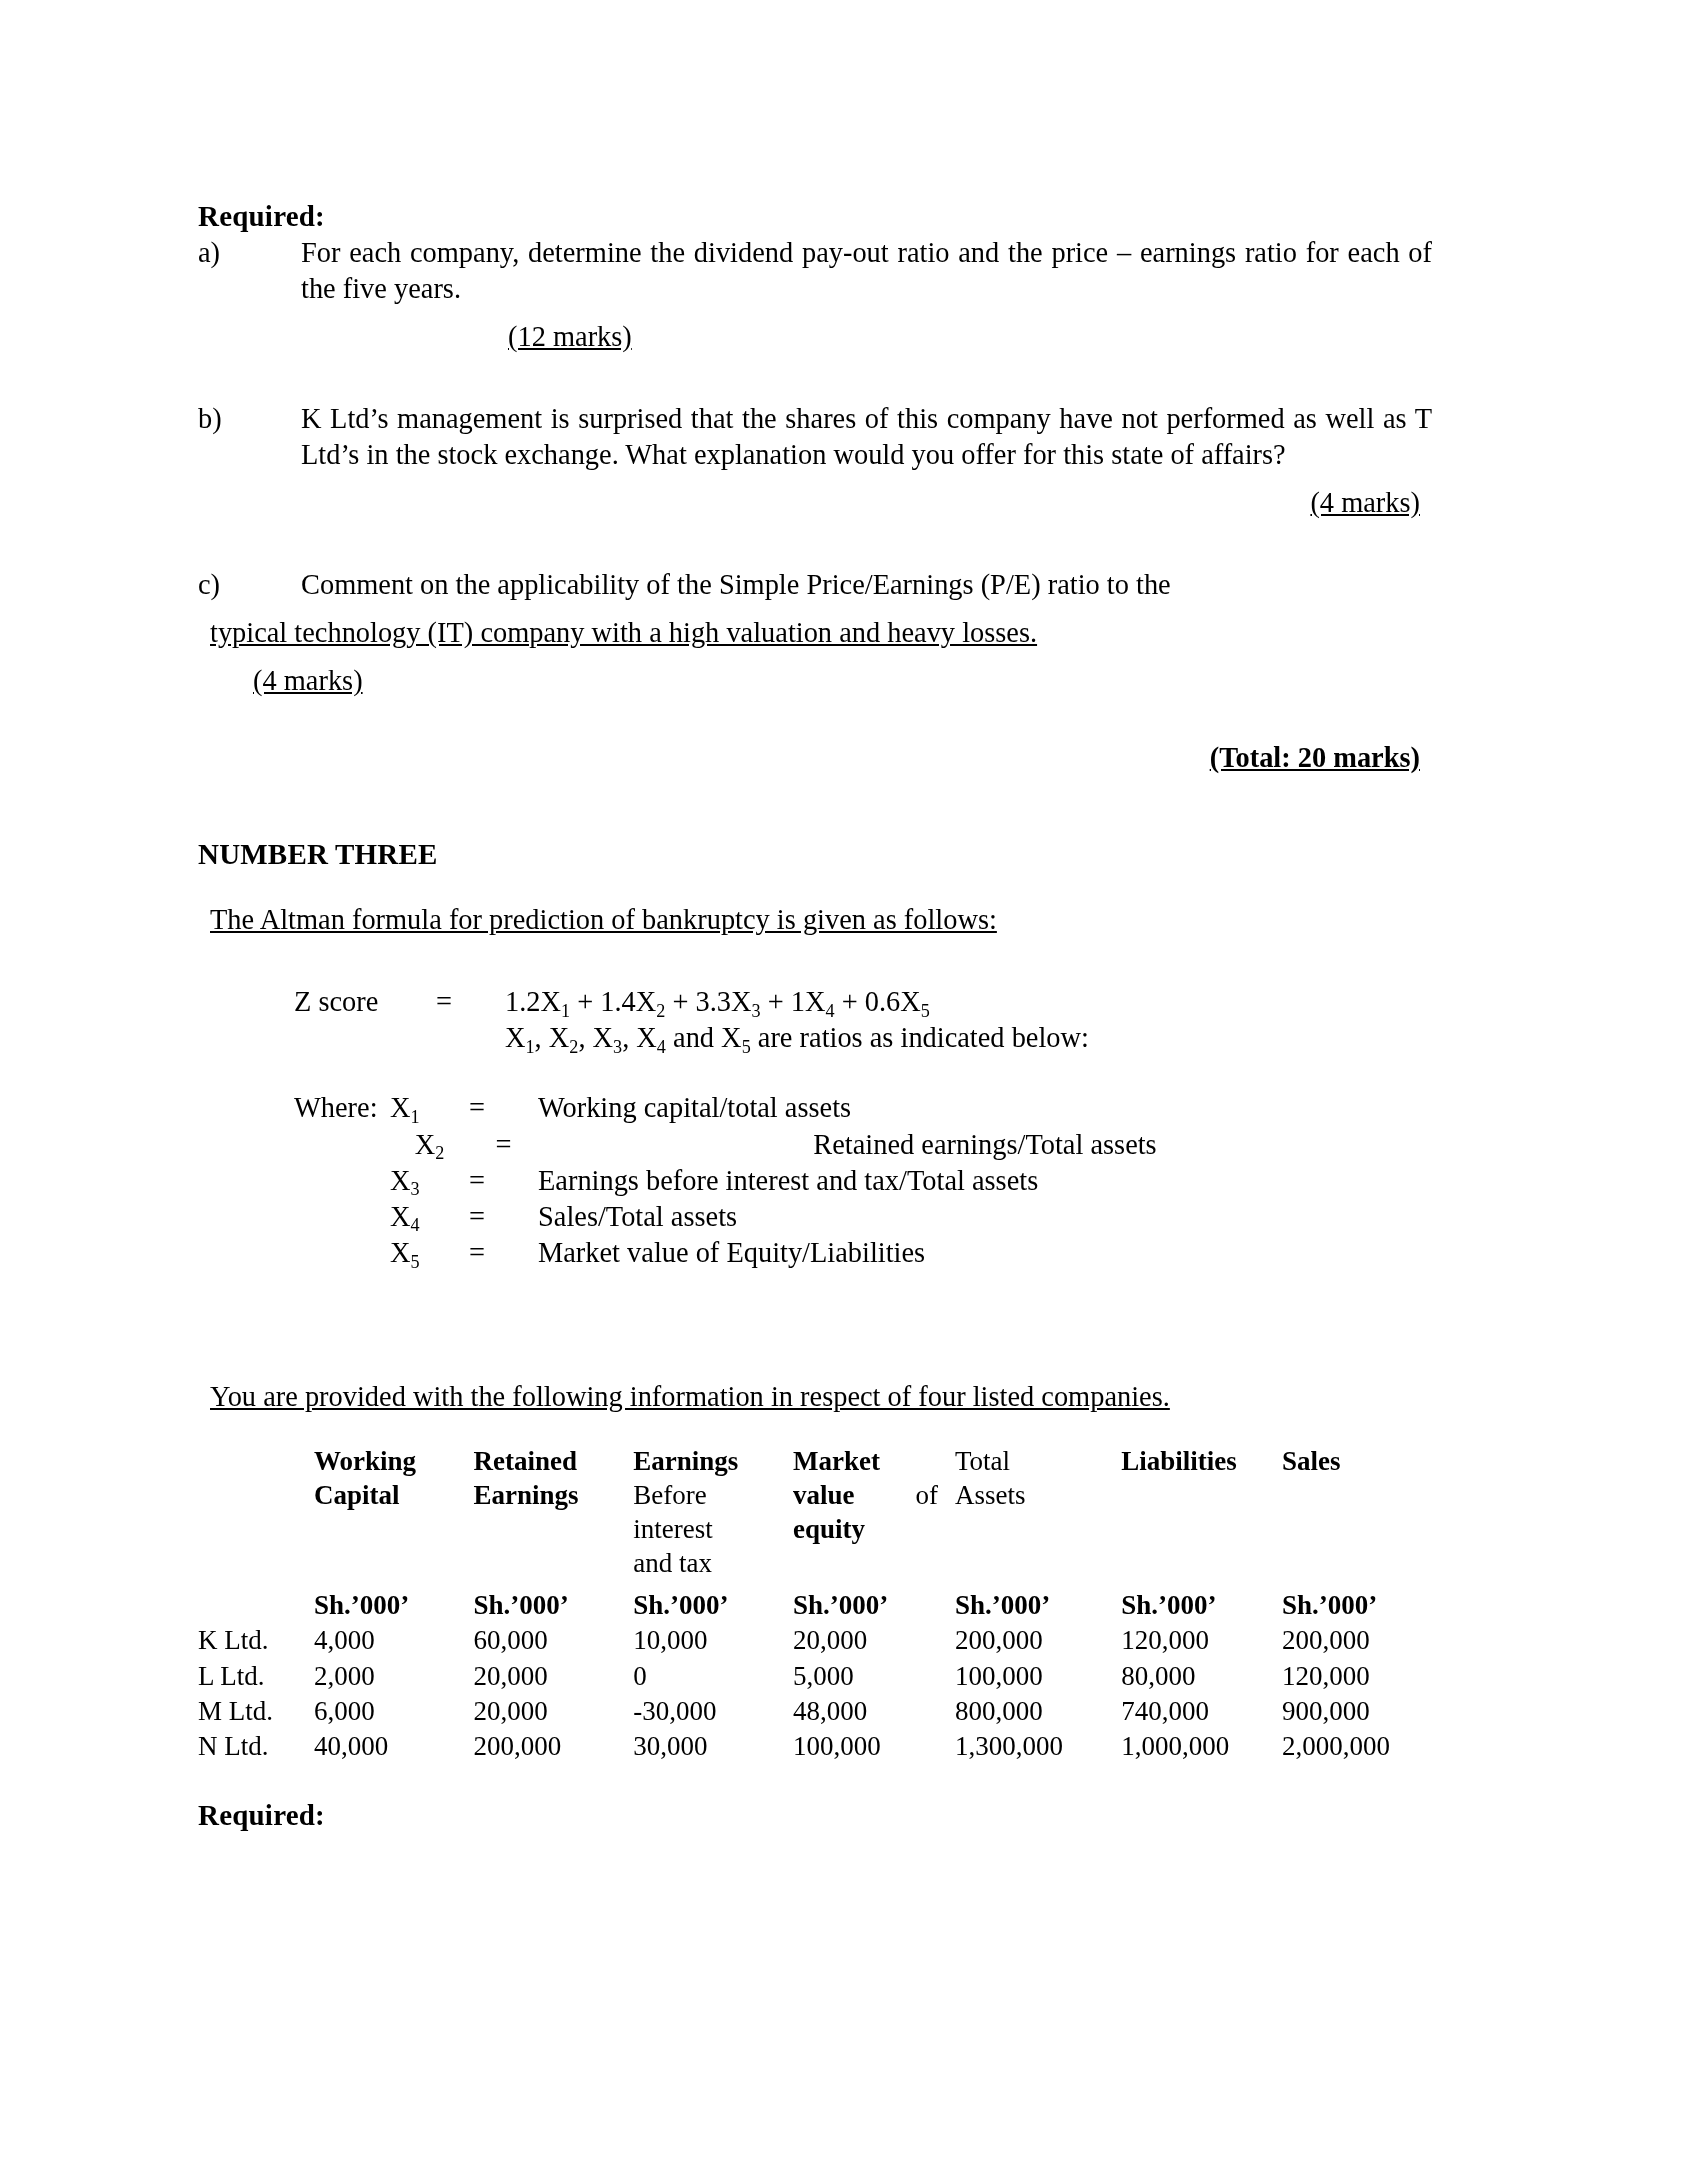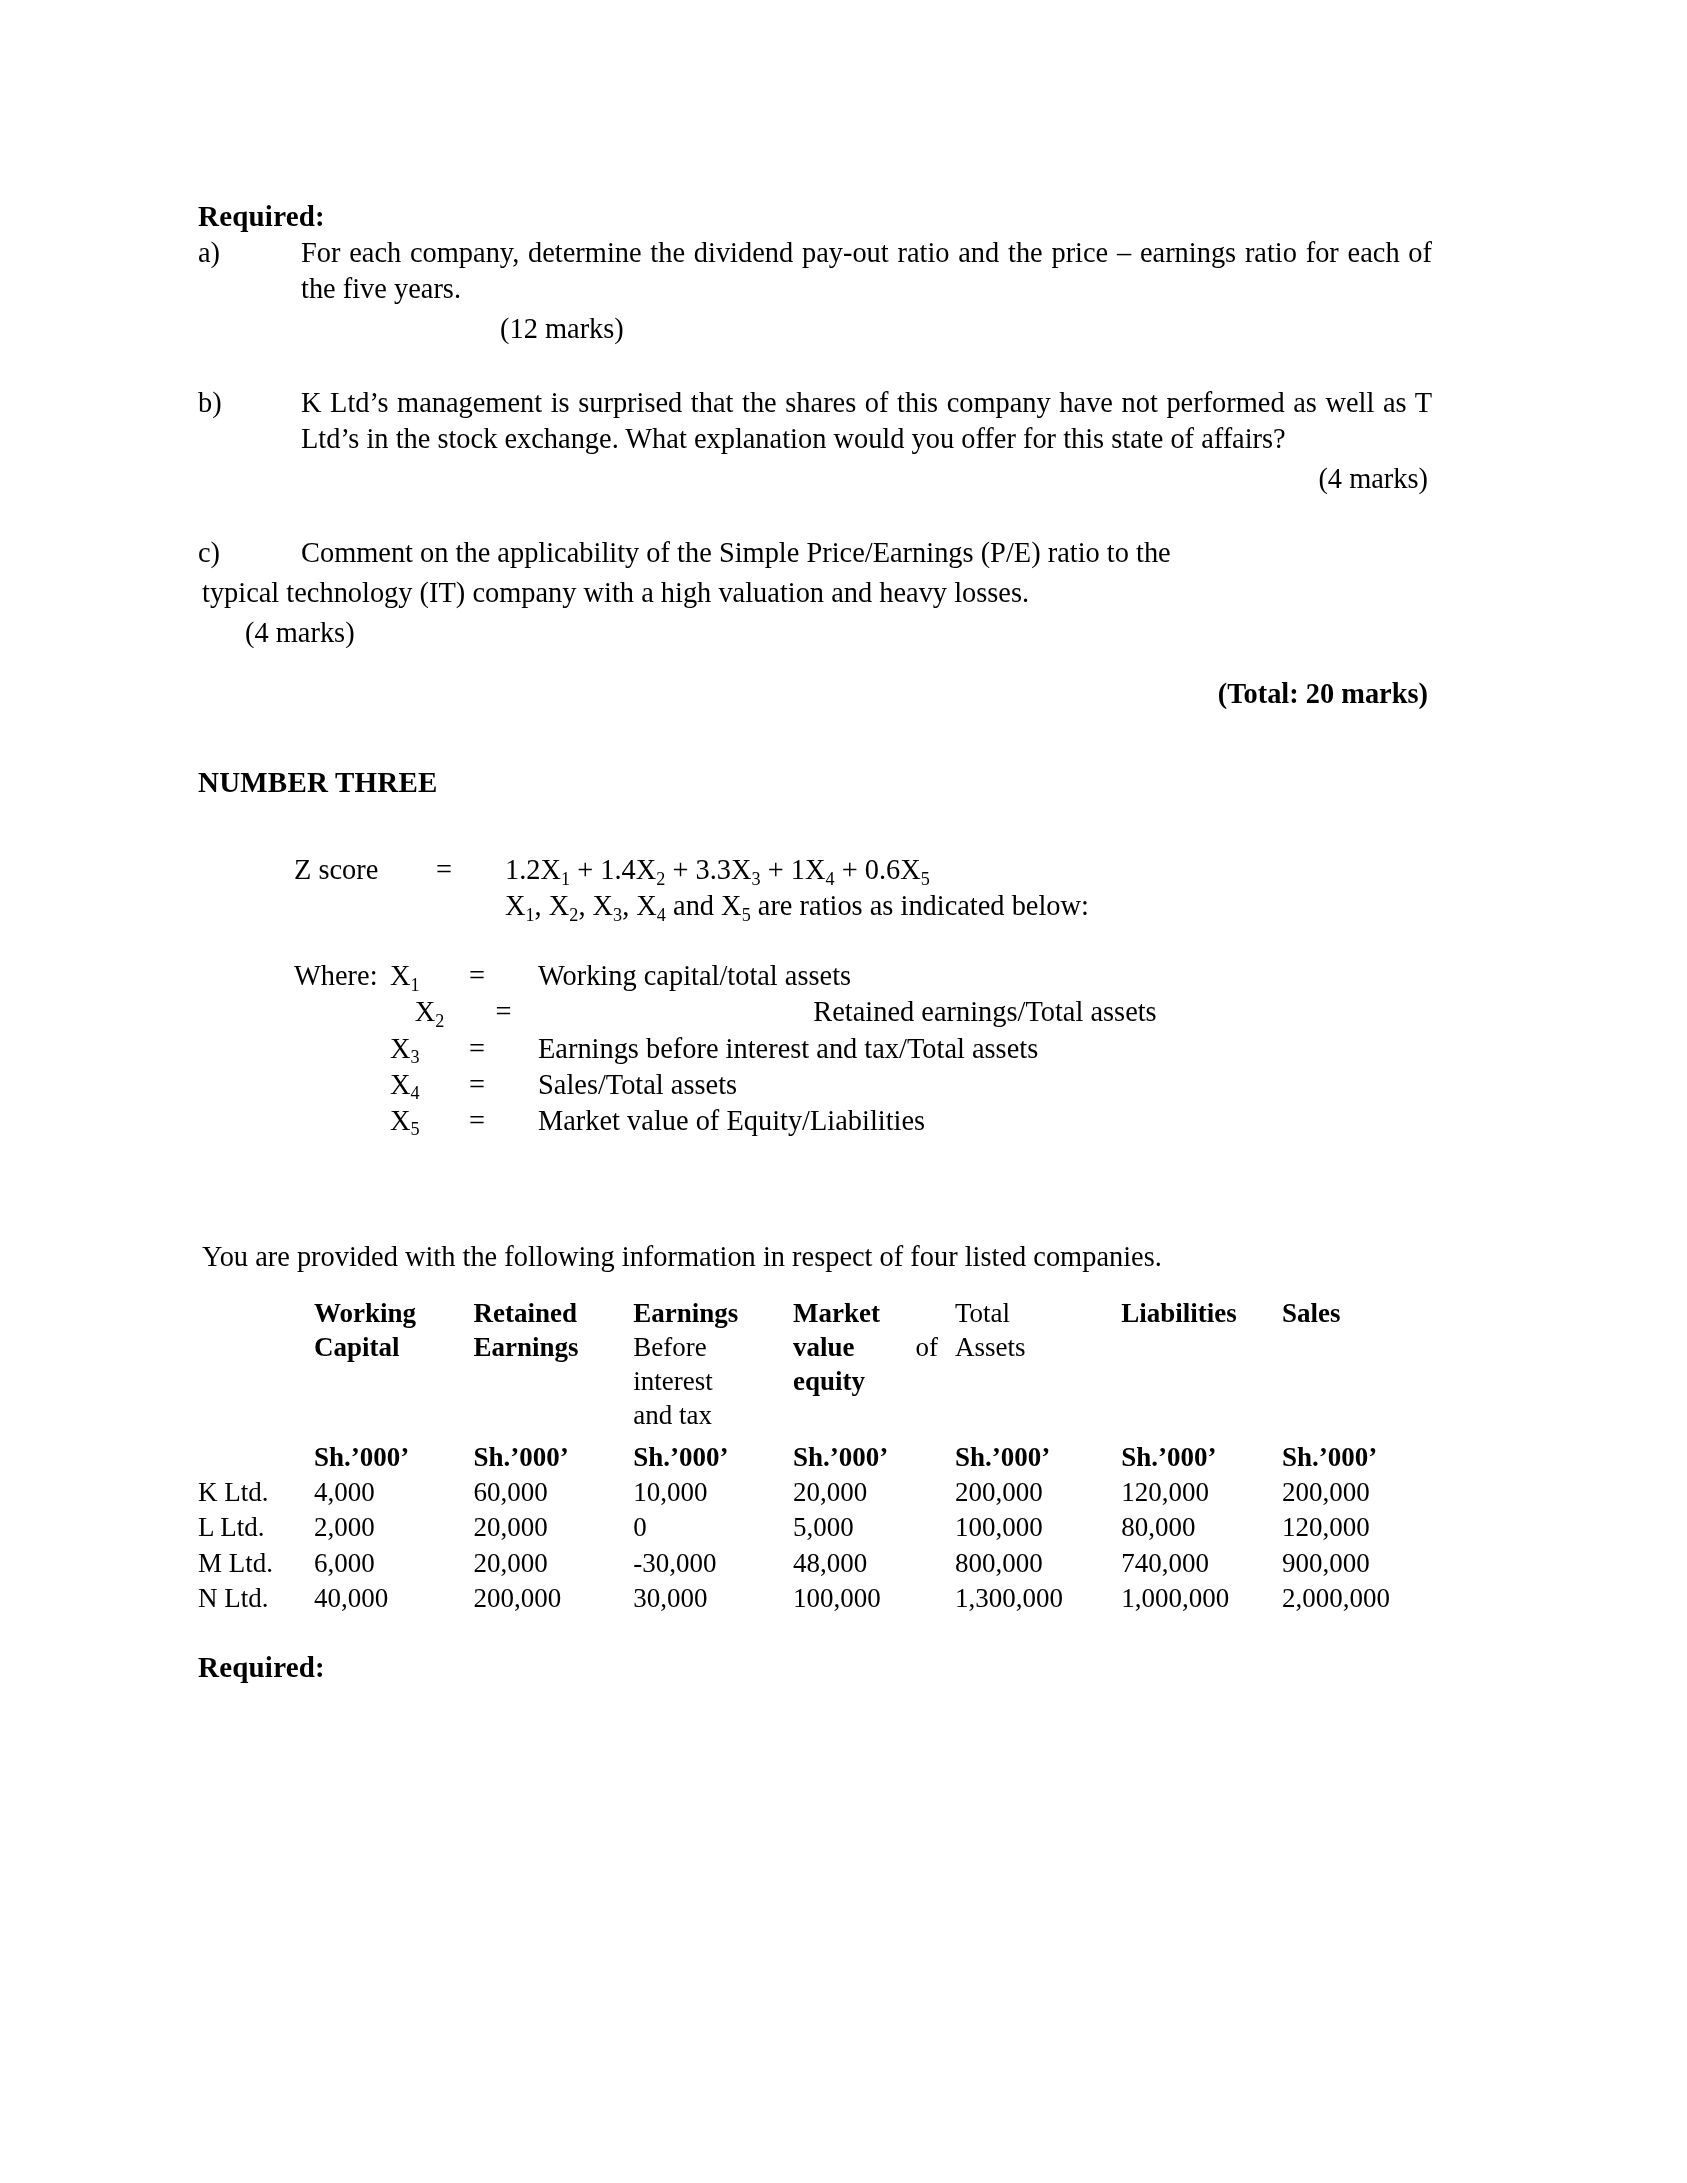--- a/index.html
+++ b/index.html
@@ -22,21 +22,21 @@
     padding: 198px 255px 0 198px;
   }
   .content {
     width: 1234px;
     font-size: 28.4px;
     line-height: 1.27;
   }
 
   
   .bold { font-weight: bold; }
-  .para { margin: 4px; }
+  .para { margin: 12px; text-decoration: underline; }
   .spacer-sm { height: 17px; }
   .spacer-md { height: 34px; }
   .spacer-lg { height: 48px; }
 
   .heading {
     font-weight: bold;
     font-size: 29px;
     margin: 0;
     letter-spacing: 0.2px;
   }
@@ -141,20 +141,21 @@
     <p class="para item-c-rest">typical technology   (IT) company with a high valuation and heavy losses.</p>
     <p class="para marks-indent-sm">(4 marks)</p>
 
     <div class="spacer-sm"></div>
     <p class="para right-align bold">(Total: 20 marks)</p>
 
     <div class="spacer-lg"></div>
 
     <p class="heading">NUMBER THREE</p>
     <div class="spacer-sm"></div>
+    <p class="para">The Altman formula for prediction of bankruptcy is given as follows:</p>
 
     <div class="spacer-md"></div>
 
     <div class="where-indent">
       <div class="formula-row">
         <span class="f-col-label">Z score</span>
         <span class="f-col-eq">=</span>
         <span class="f-col-val">1.2X<sub>1</sub> + 1.4X<sub>2</sub> + 3.3X<sub>3</sub> + 1X<sub>4</sub> + 0.6X<sub>5</sub></span>
       </div>
       <div class="formula-row">

